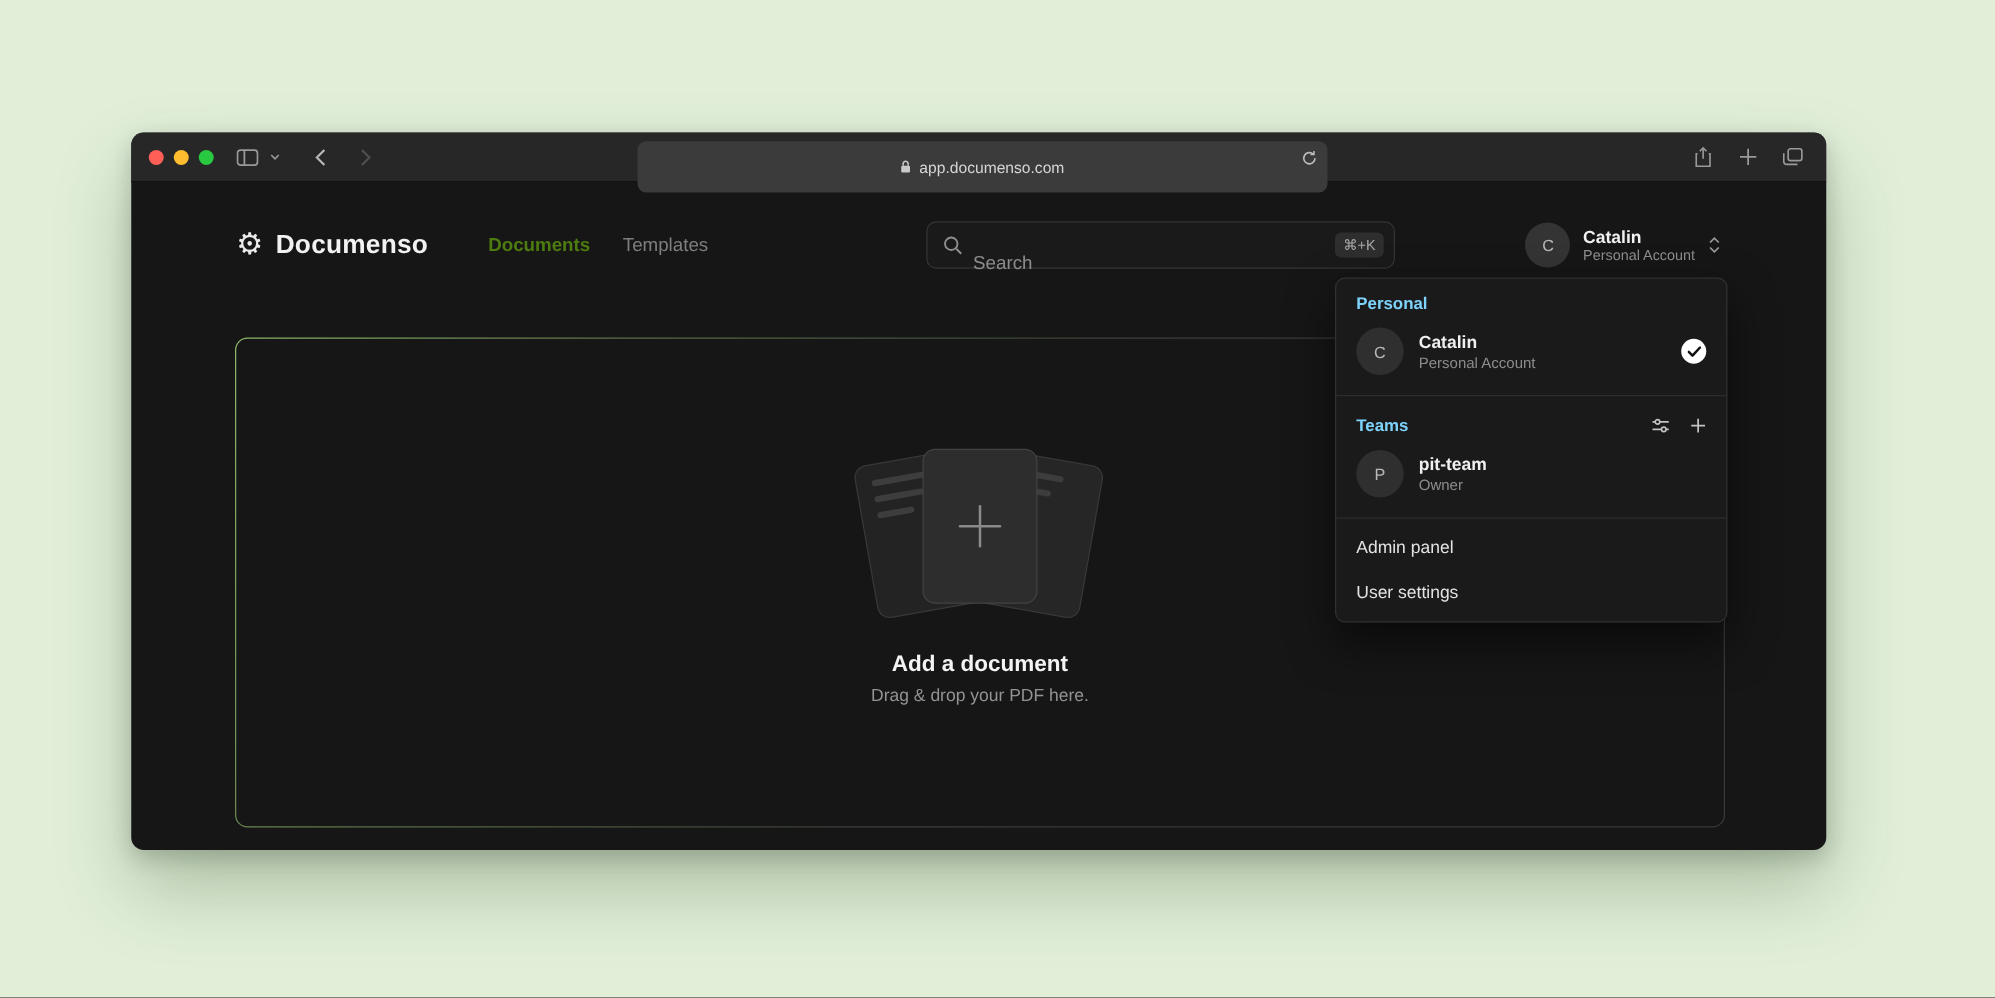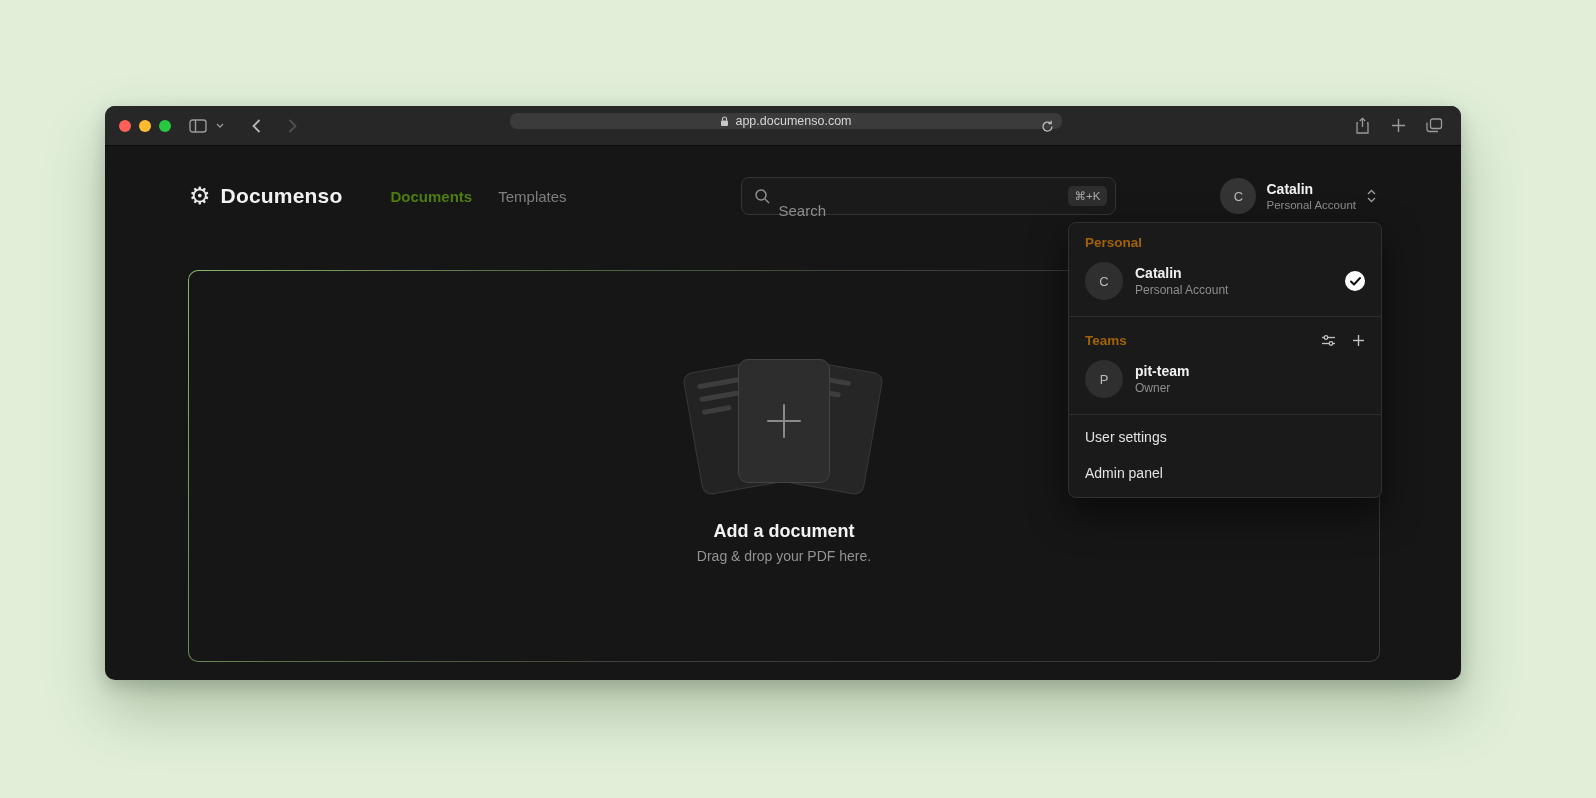--- a/index.html
+++ b/index.html
@@ -23,21 +23,21 @@
     display:flex; align-items:center; padding:0 14px; position:relative;
   }
   .traffic{ display:flex; gap:8px; margin-right:14px; }
   .light{ width:12px; height:12px; border-radius:50%; }
   .light.red{ background:#ff5f57; } .light.yellow{ background:#febc2e; } .light.green{ background:#28c840; }
   .tb-icon{ color:#9a9a9a; display:flex; align-items:center; justify-content:center; width:26px; height:26px; }
   .tb-icon.dim{ color:#4f4f4f; }
   .tb-icon svg{ display:block; }
   .tb-left{ display:flex; align-items:center; gap:2px; }
   .urlbar{
-    position:absolute; left:405px; top:7px; width:552px; height:16px;
+    position:absolute; left:405px; top:7px; width:552px; height:41px;
     background:#3b3b3b; border-radius:7px;
     display:flex; align-items:center; justify-content:center; gap:6px;
     color:#d6d6d6; font-size:12.5px;
   }
   .urlbar .reload{ position:absolute; right:6px; top:4px; color:#bdbdbd; }
   .tb-right{ margin-left:auto; display:flex; align-items:center; gap:10px; color:#b5b5b5; }
 
   
   .app-header{
     position:absolute; left:0; top:40px; width:100%; height:100px;
@@ -72,21 +72,21 @@
   .acct-text .sub{ color:#8d8d8d; font-size:11.5px; margin-top:2px; }
   .updown{ color:#9a9a9a; display:flex; }
 
   
   .menu{
     position:absolute; left:963px; top:116px; width:314px;
     background:#1a1a1a; border:1px solid #313131; border-radius:8px;
     box-shadow:0 16px 36px rgba(0,0,0,.55); z-index:20; padding-bottom:6px;
   }
   .menu-section{ padding:12px 16px; }
-  .menu-heading{ color:#a16207; font-size:13.5px; font-weight:700; }
+  .menu-heading{ color:#7dd3fc; font-size:13.5px; font-weight:700; }
   .menu-heading-row{ display:flex; align-items:center; justify-content:space-between; }
   .menu-heading-icons{ display:flex; gap:16px; color:#c2c2c2; }
   .menu-heading-icons .mi{ display:flex; cursor:pointer; }
   .menu-row{ display:flex; align-items:center; gap:12px; margin-top:12px; cursor:pointer; }
   .menu-row .avatar{ width:38px; height:38px; background:#2f2f2f; }
   .menu-row .rname{ color:#f0f0f0; font-size:14px; font-weight:600; }
   .menu-row .rsub{ color:#8d8d8d; font-size:12px; margin-top:2px; }
   .menu-row .grow{ flex:1; }
   .check{
     width:20px; height:20px; border-radius:50%; background:#ffffff;
@@ -300,17 +300,17 @@
       </div>
       <div class="menu-row">
         <span class="avatar">P</span>
         <span>
           <div class="rname">pit-team</div>
           <div class="rsub">Owner</div>
         </span>
       </div>
     </div>
     <div class="menu-divider"></div>
+    <div class="menu-item">Admin panel</div>
     <div class="menu-item">User settings</div>
-    <div class="menu-item">Admin panel</div>
   </div>
 
 </div>
 
 </body></html>

